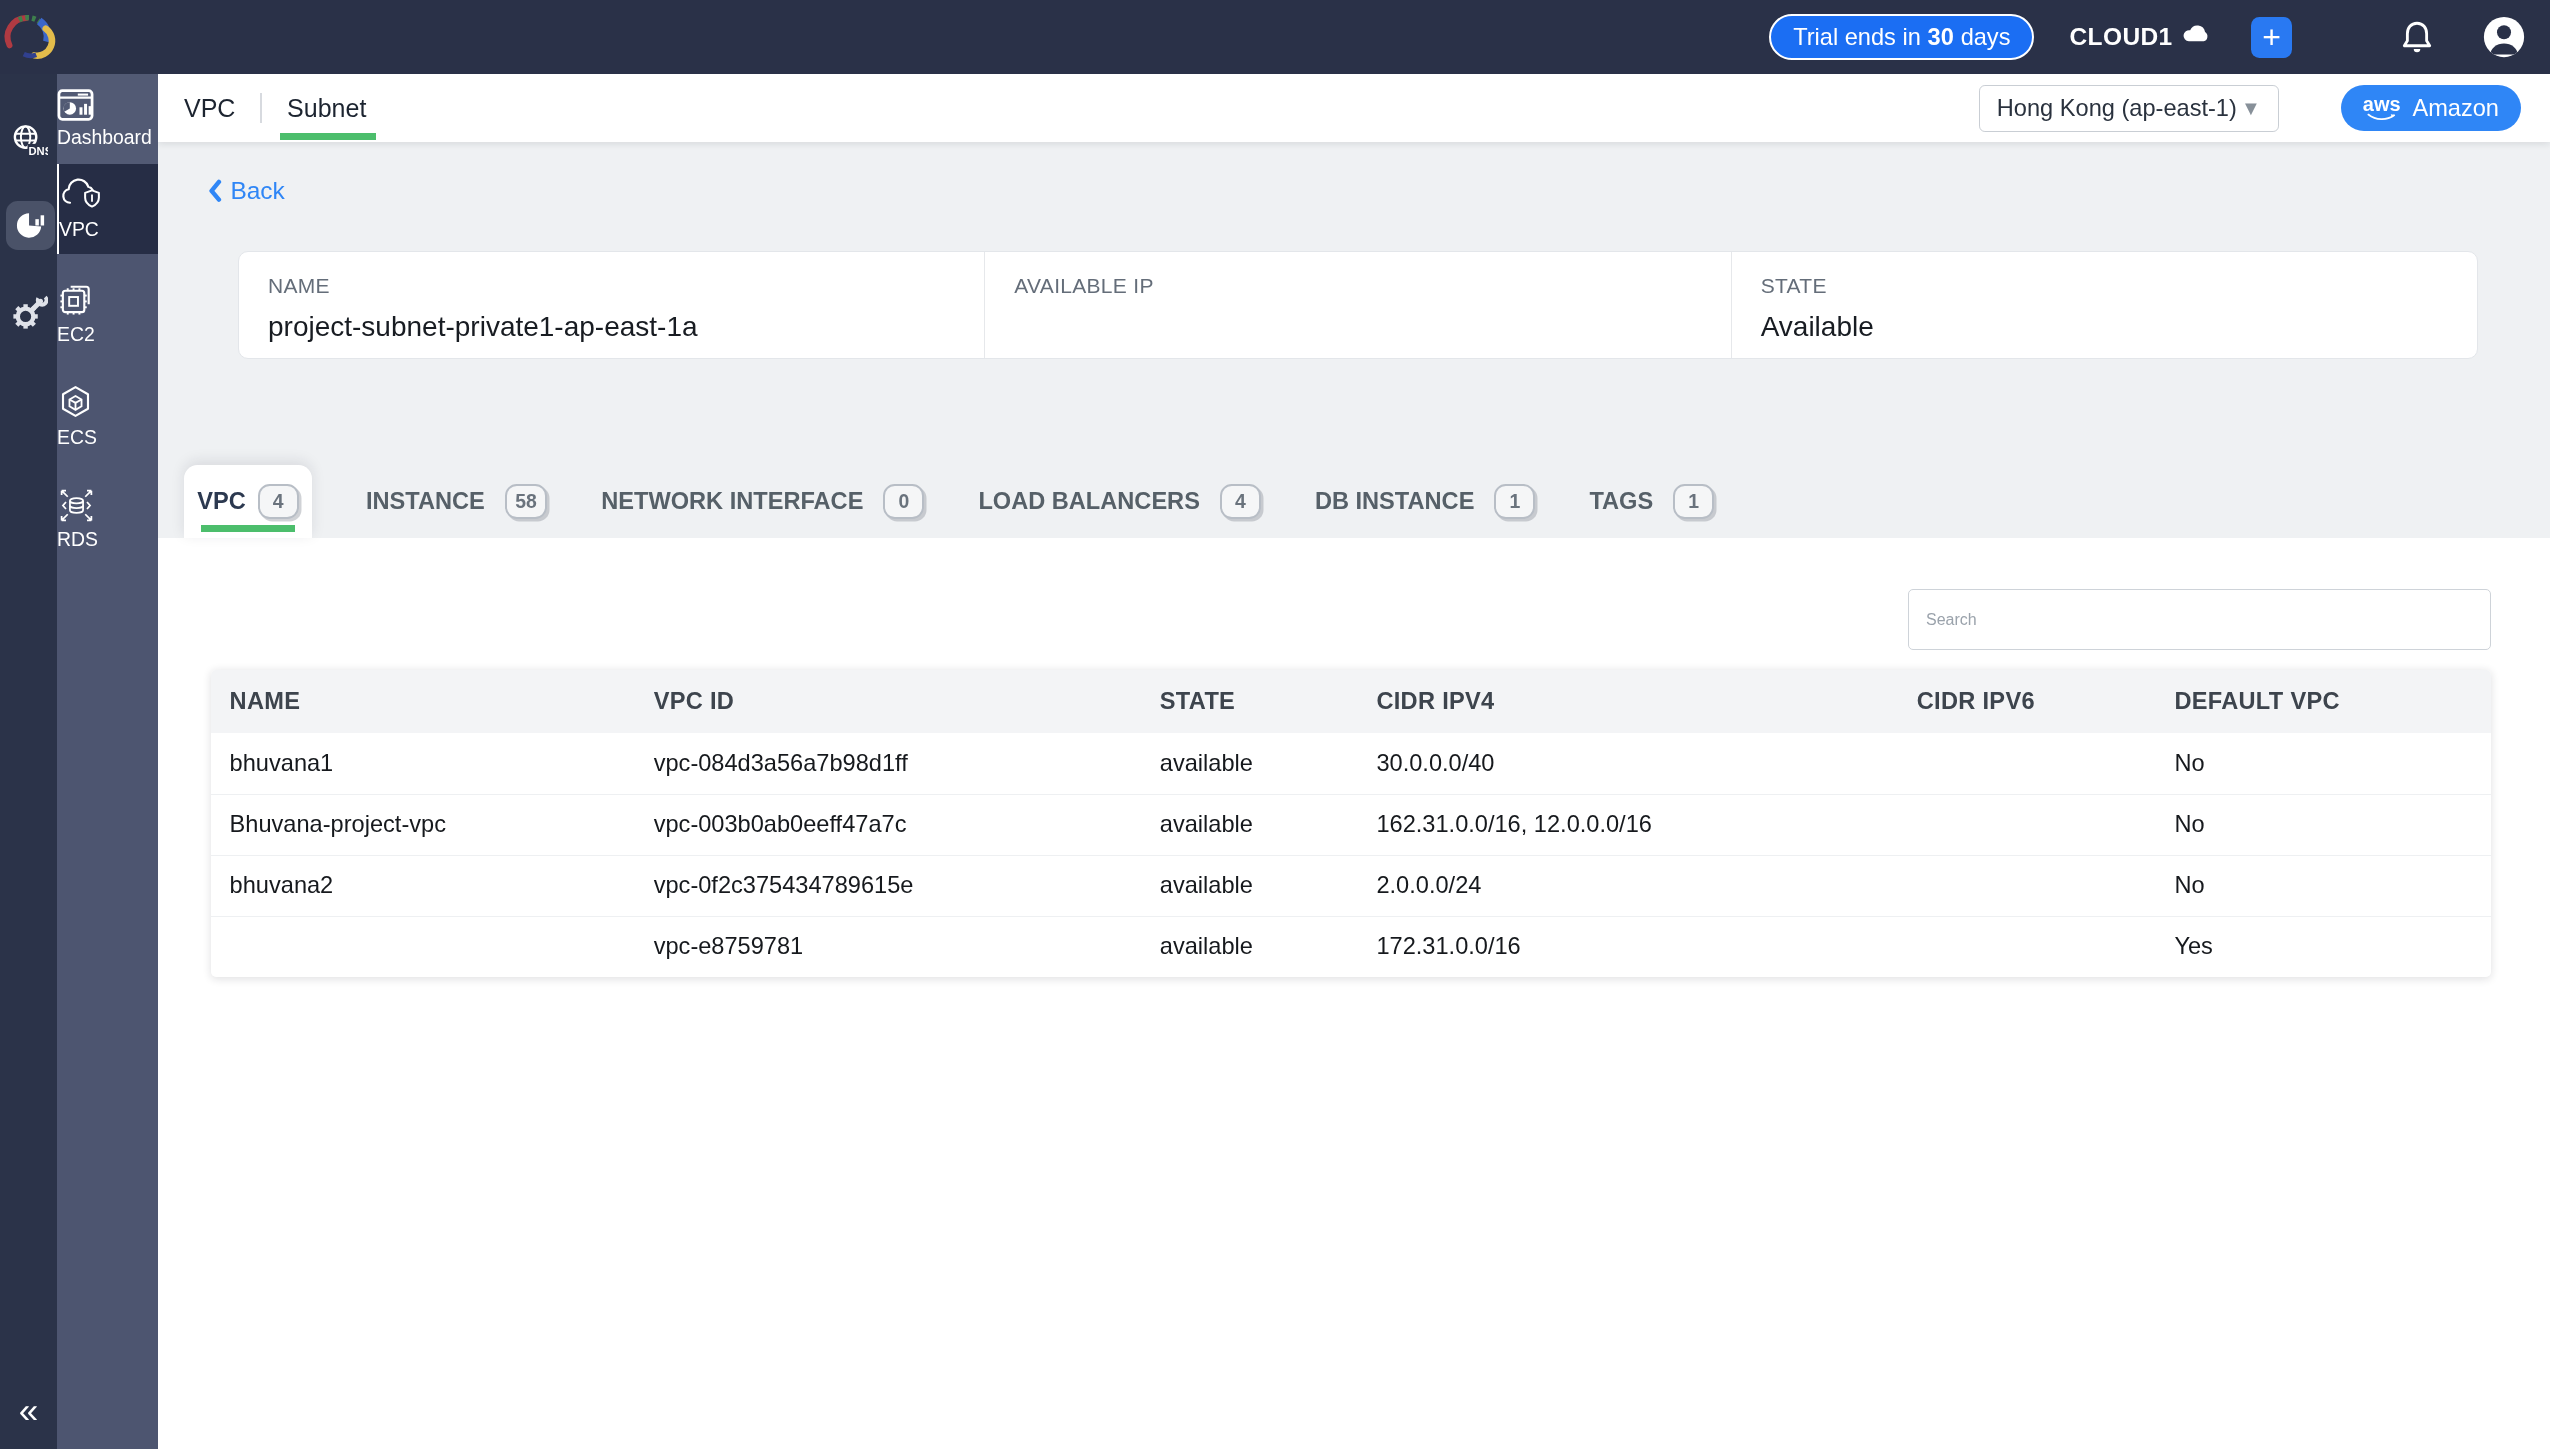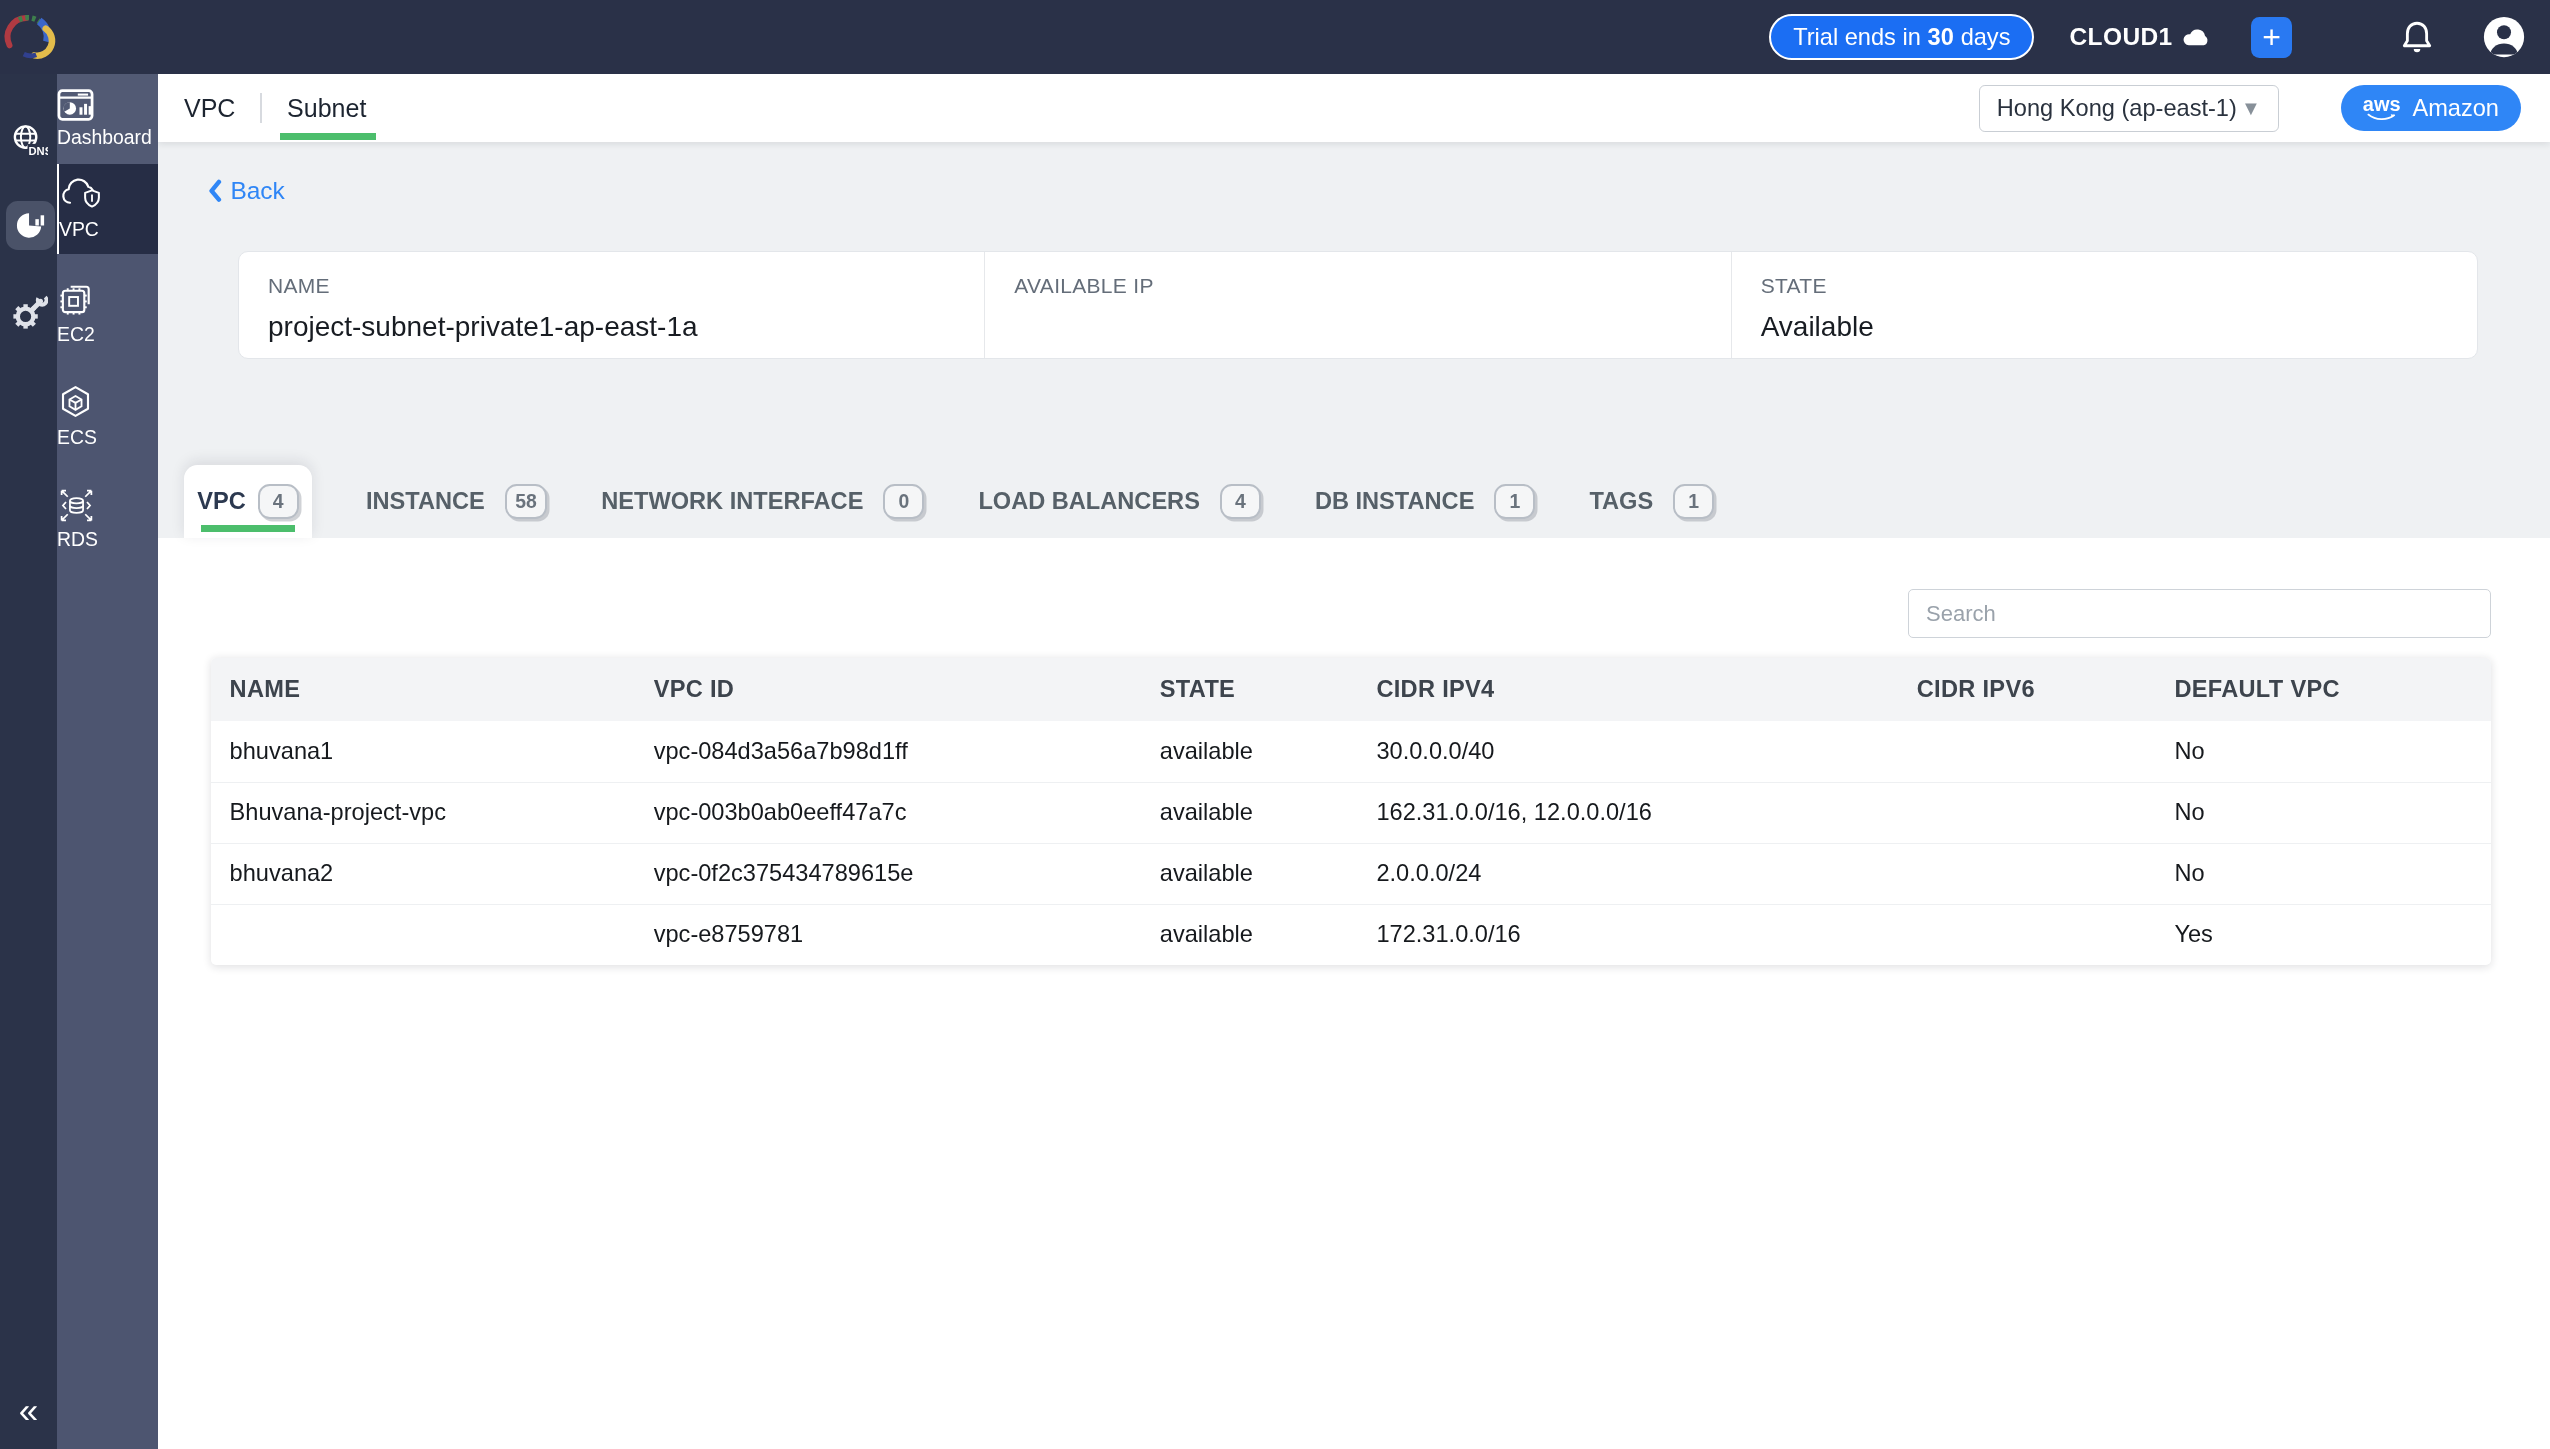--- a/index.html
+++ b/index.html
@@ -12,21 +12,21 @@
   body{font-family:"Liberation Sans","DejaVu Sans",sans-serif; background:#fff; position:relative;}
 
   
   .topbar{position:absolute; left:0; top:0; width:2550px; height:74px; background:var(--c-topbar);
     display:flex; align-items:center; z-index:30;}
   .logo-wrap{width:57px; display:flex; justify-content:center; align-items:center;}
   .topbar-right{margin-left:auto; display:flex; align-items:center; padding-right:25px;}
   .trial-pill{height:46px; border:2.5px solid #fff; border-radius:23.6px; background:#1B6EF3; color:#fff;
     font-size:23.6px; display:flex; align-items:center; padding:16px 22px; margin-right:35px; white-space:nowrap;}
   .trial-pill b{font-weight:bold; margin:0 6.8px;}
-  .org{display:flex; align-items:center; color:#fff; font-size:24.5px; font-weight:bold; letter-spacing:0.4px; margin-right:41px;}
+  .org{display:flex; align-items:flex-start; color:#fff; font-size:24.5px; font-weight:bold; letter-spacing:0.4px; margin-right:41px;}
   .org svg{margin-left:8.4px;}
   .plus-btn{width:41px; height:41px; border-radius:8.4px; background:#2979F2; color:#fff; font-size:32px;
     display:flex; align-items:center; justify-content:center; margin-right:108px; line-height:1;}
   .bell{margin-right:49px; display:flex;}
   .avatar{display:flex;}
 
   
   .rail1{position:absolute; left:0; top:74px; bottom:0; width:57px; background:var(--c-rail1); z-index:20;
     display:flex; flex-direction:column; align-items:center; padding-top:49px;}
   .rail1-item{margin-bottom:44px; display:flex; align-items:center; justify-content:center;}
@@ -78,21 +78,21 @@
   .tab.active .tab-label{color:#2C3950; font-weight:bold;}
   .tab:not(.active){margin-left:54px;gap:20px;}
   .tab-label{font-size:23.6px; font-weight:600; color:#566068; white-space:nowrap;}
   .badge{min-width:41px; height:35px; border:2.5px solid #B8BEC6; border-radius:11.8px; background:#F5F6F7;
     color:#6A737D; font-size:19.4px; font-weight:bold; display:inline-flex; align-items:center; justify-content:center;
     padding:0 8.4px; box-shadow:2.5px 2.5px 0 rgba(150,155,163,.45);}
 
   .panel{flex:1; background:#fff; margin-top:0;}
   .panel-inner{padding:51px 59px 0 53px;}
   .search-row{display:flex; justify-content:flex-end;}
-  .search-input{width:583px; height:49px; border:1.7px solid #CED3D9; border-radius:5px; font-size:22px;
+  .search-input{width:583px; height:61px; border:1.7px solid #CED3D9; border-radius:5px; font-size:16px;
     padding:0 17px; color:#be185d; outline:none; font-family:inherit;}
   .search-input::placeholder{color:#9AA2AB;}
 
   .table-card{margin-top:20px; border-radius:5px; box-shadow:0 1.7px 8.4px rgba(25,30,40,.14); overflow:hidden; background:#fff;}
   table{width:100%; border-collapse:collapse;}
   thead tr{background:#F3F4F6; height:63px;}
   th{text-align:left; padding-left:18.6px; font-size:23.6px; color:#3D444D; letter-spacing:0.3px;}
   tbody tr{height:61px;}
   tbody tr + tr td{border-top:0.8px solid #EEF0F2;}
   td{padding-left:18.6px; font-size:23.6px; color:var(--c-textDark);}

